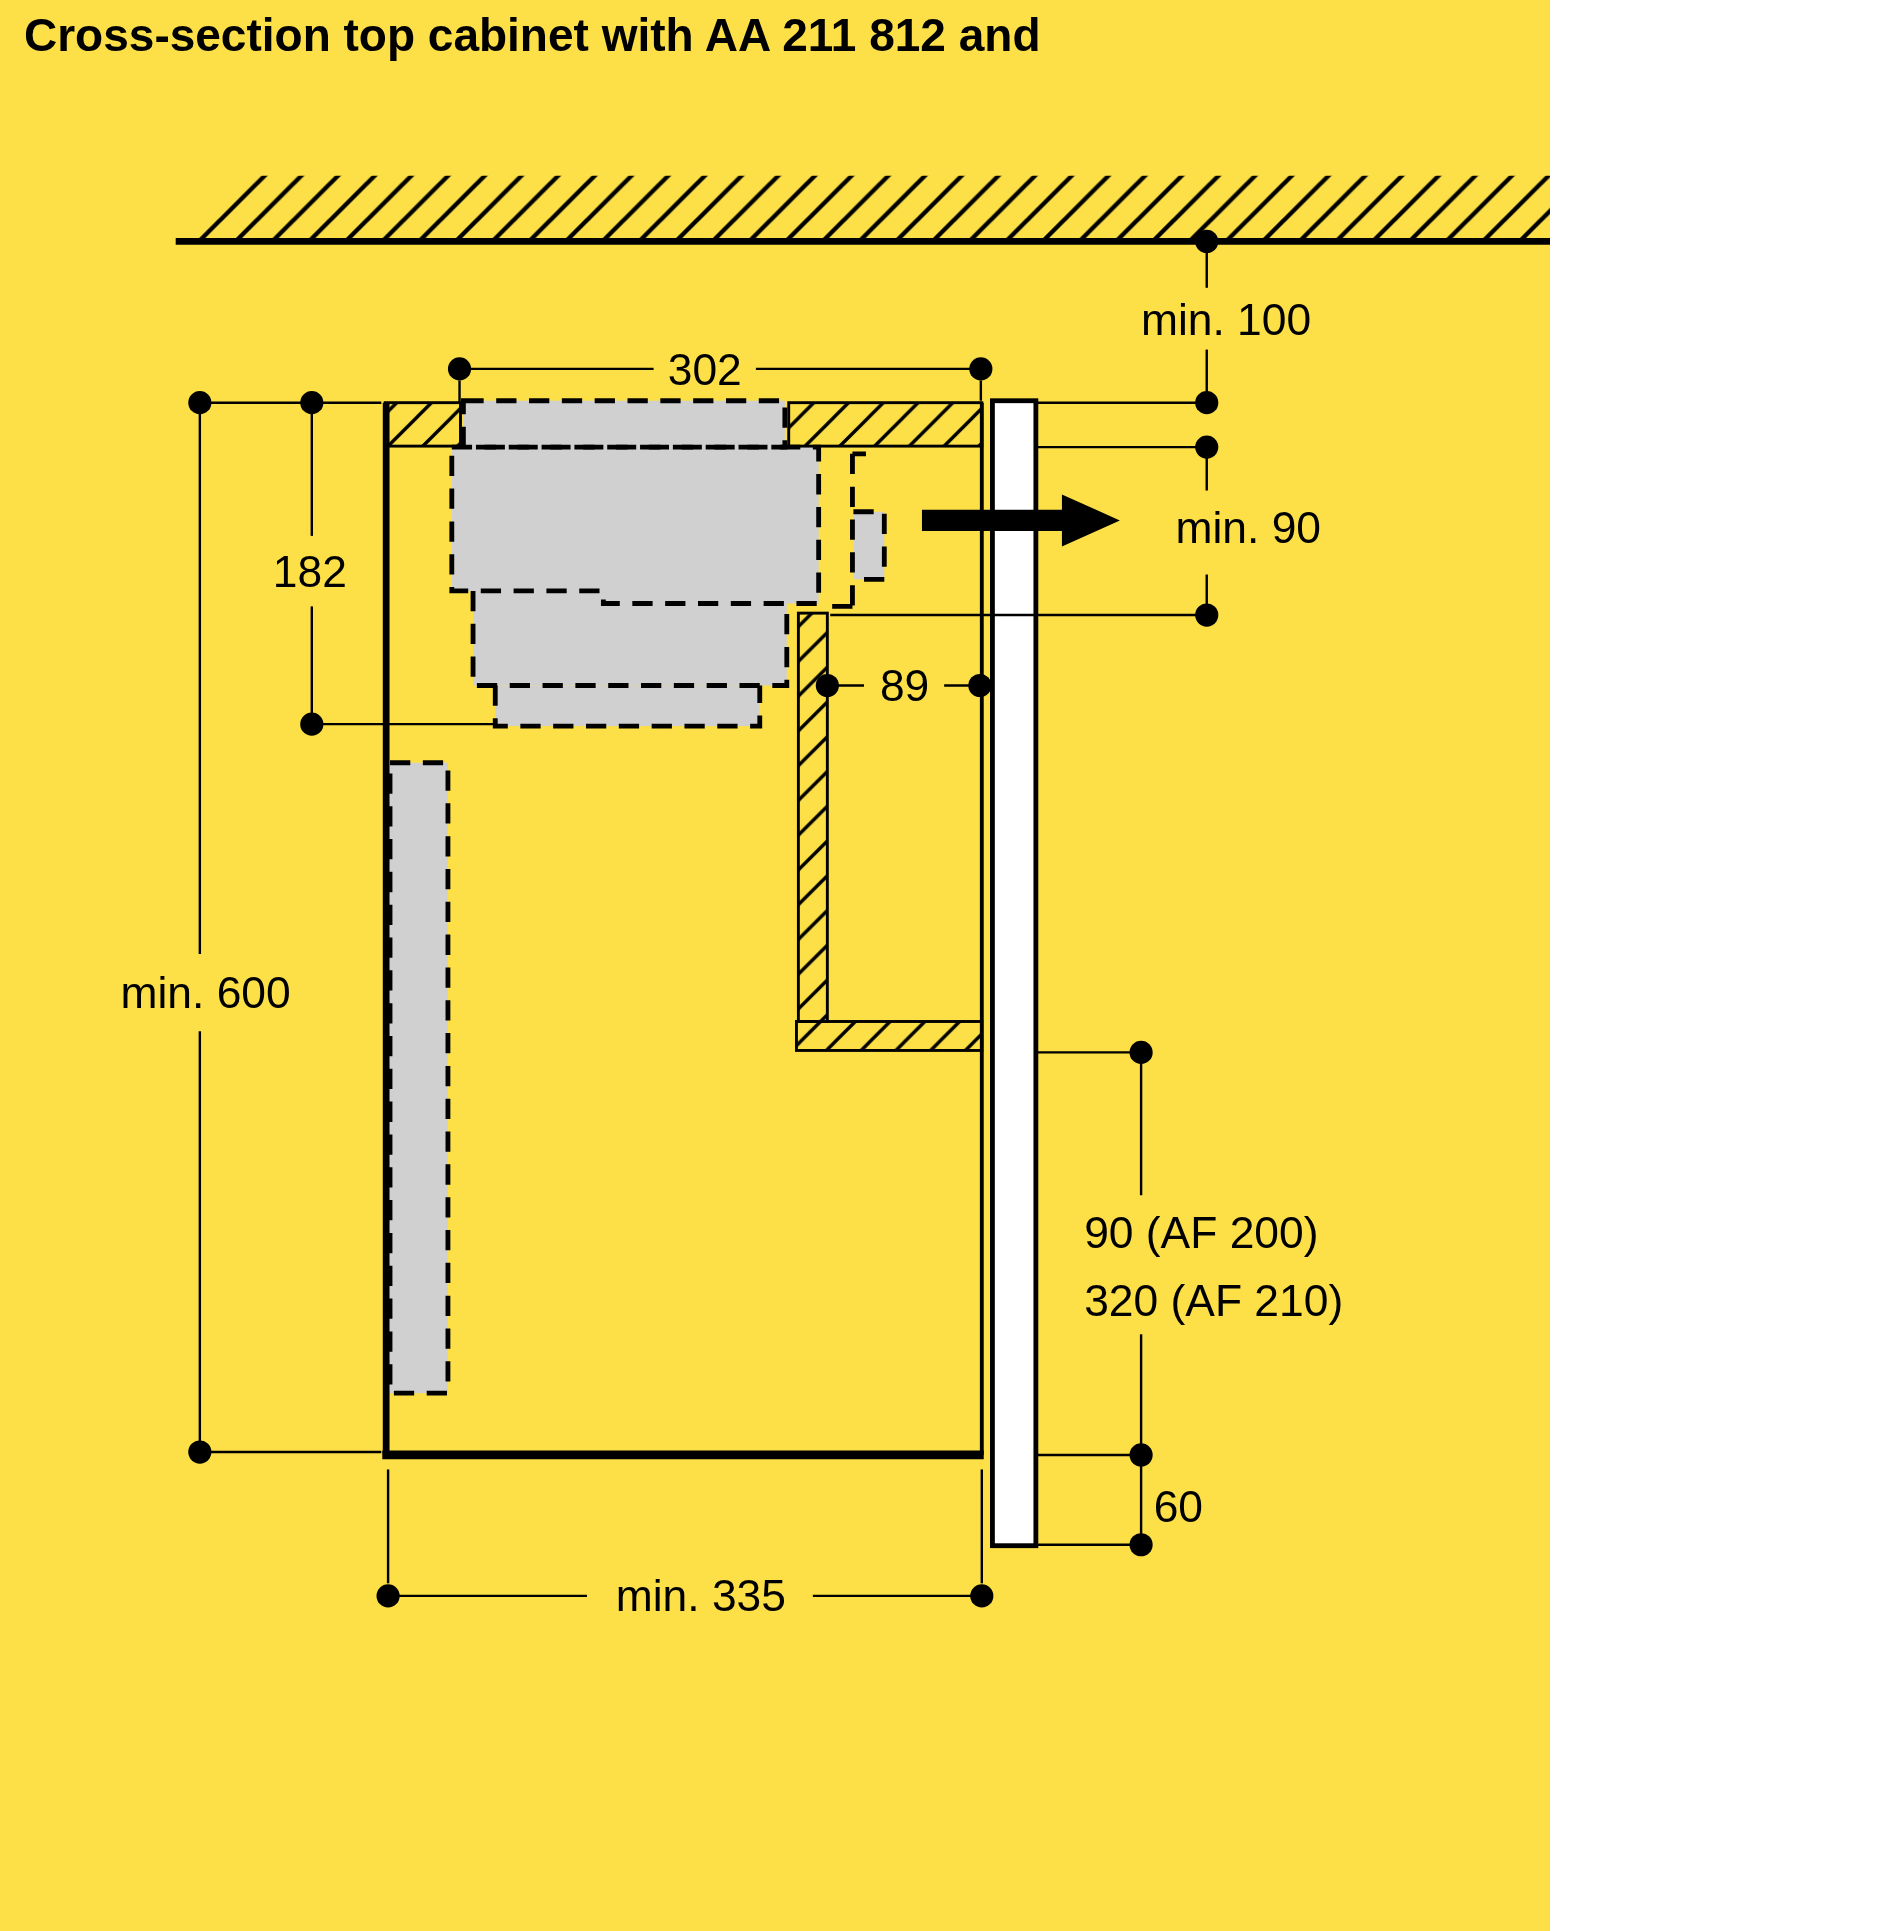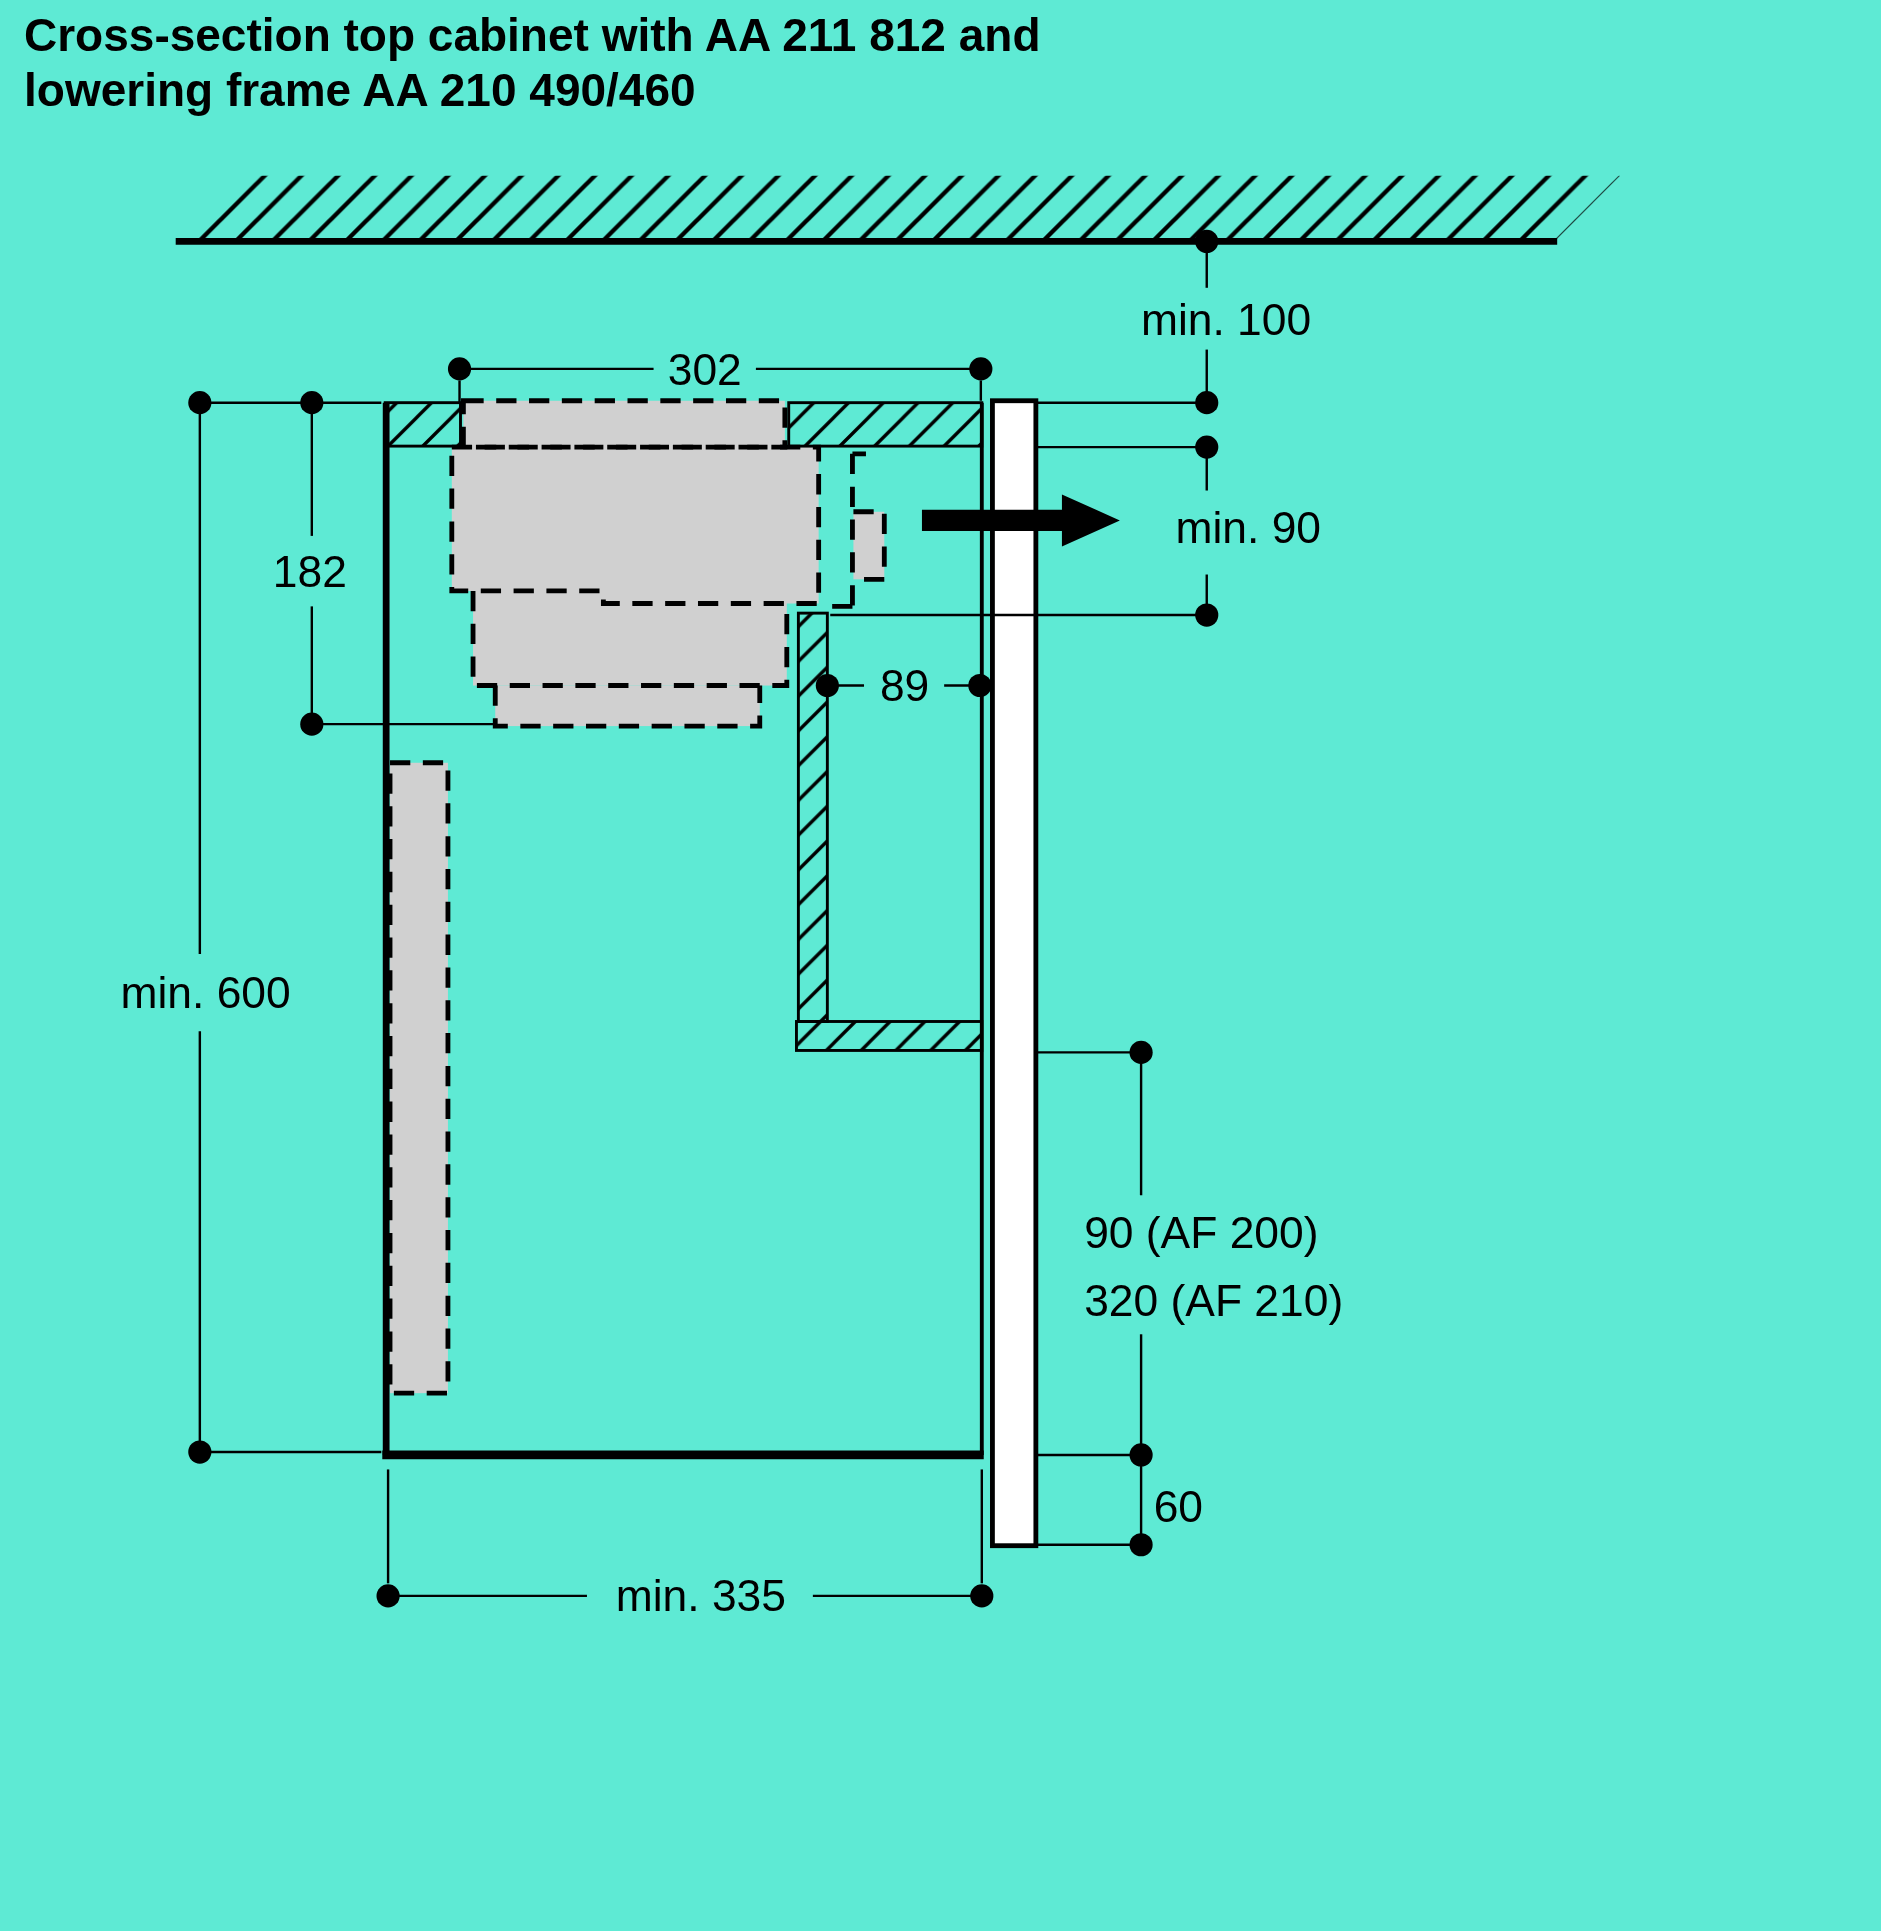--- a/index.html
+++ b/index.html
@@ -1,32 +1,31 @@
 <!DOCTYPE html>
 <html><head>
 <meta charset="utf-8">
 <style>
   html,body{margin:0;padding:0;background:#ffffff;}
-  #stage{position:relative;width:1881px;height:1931px;background:#5eead4;overflow:hidden;
+  #stage{position:relative;width:1550px;height:1931px;background:#fde047;overflow:hidden;
          font-family:"Liberation Sans",sans-serif;}
   .title-block{position:absolute;left:24px;top:7.7px;color:#000;}
   .title-line{font-weight:bold;font-size:46px;line-height:55px;white-space:nowrap;letter-spacing:0px;}
   svg{position:absolute;left:0;top:0;}
   text{font-family:"Liberation Sans",sans-serif;font-size:46px;fill:#000;}
   .t-center{text-anchor:middle;}
   .t-left{text-anchor:start;}
 </style>
 </head>
 <body>
 
 <div id="stage">
 
   <div class="title-block">
     <div class="title-line">Cross-section top cabinet with AA 211 812 and</div>
-    <div class="title-line">lowering frame AA 210 490/460</div>
   </div>
 
   <svg width="1897" height="1931" viewBox="0 0 1965 2000">
     <defs>
       <pattern id="hatchFine" patternUnits="userSpaceOnUse" width="36" height="36">
         <path d="M-9,9 L9,-9 M0,36 L36,0 M27,45 L45,27" stroke="#000" stroke-width="3.5" fill="none"></path>
       </pattern>
       <pattern id="hatchCeil" patternUnits="userSpaceOnUse" width="38" height="38">
         <path d="M-9,9 L9,-9 M0,38 L38,0 M29,47 L47,29" stroke="#000" stroke-width="4.5" fill="none"></path>
       </pattern>

